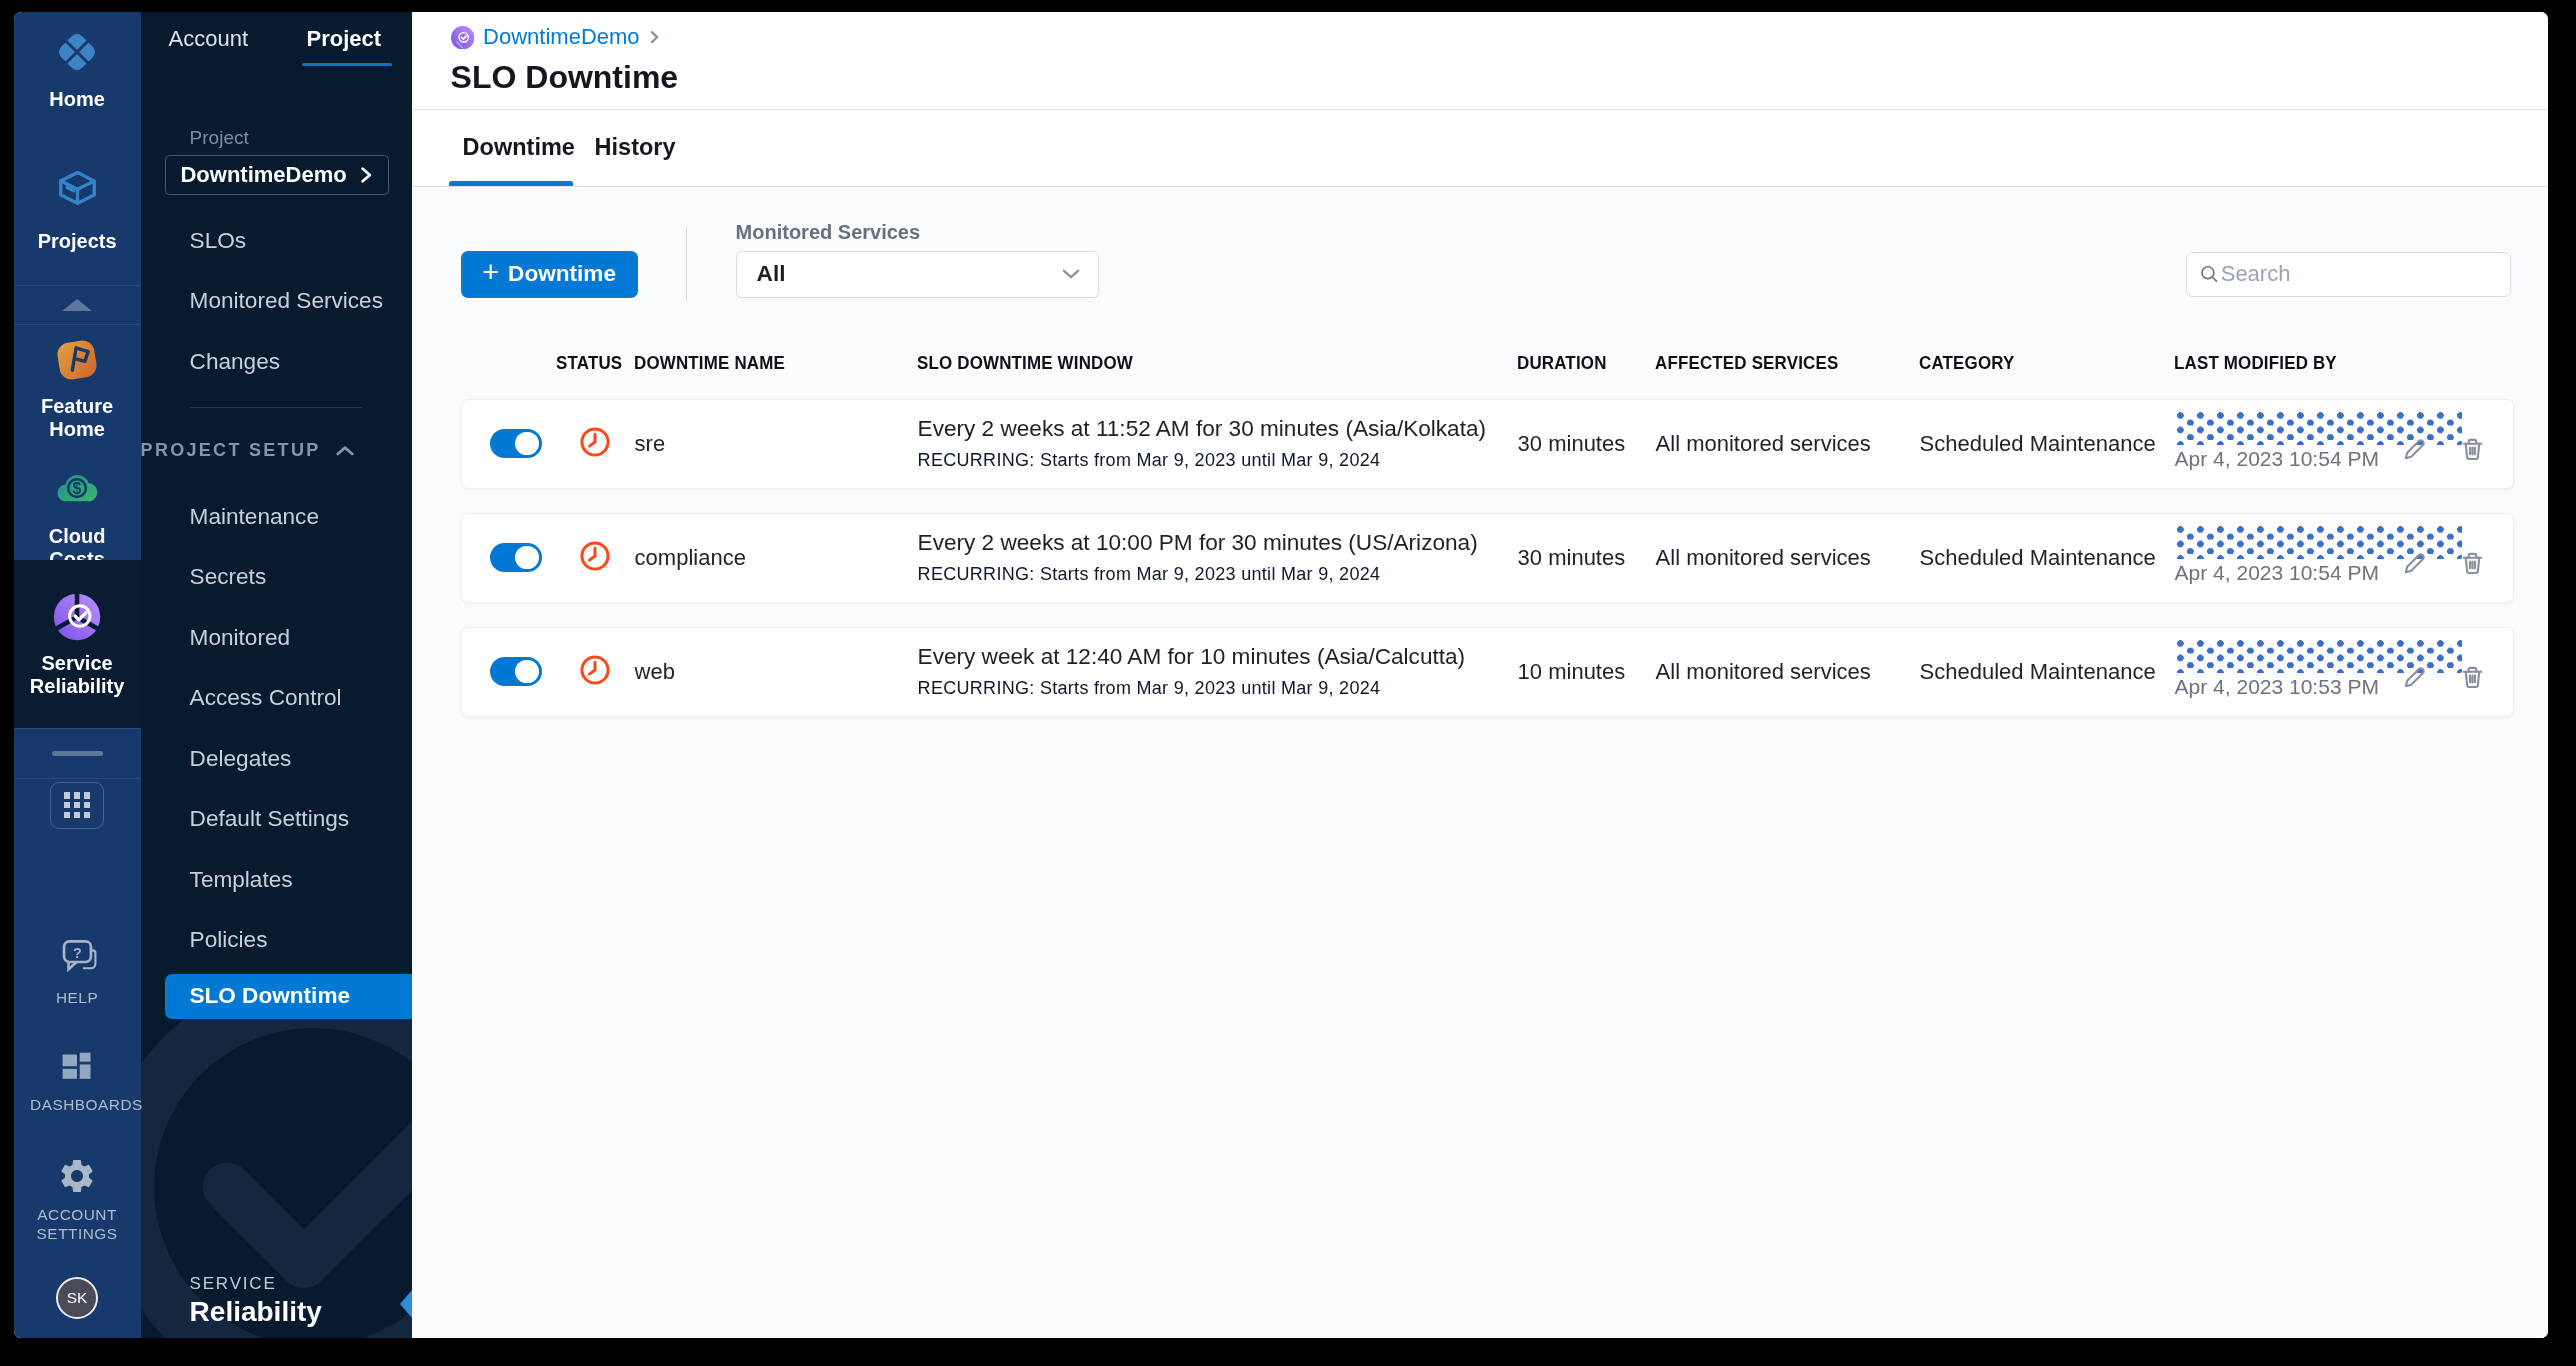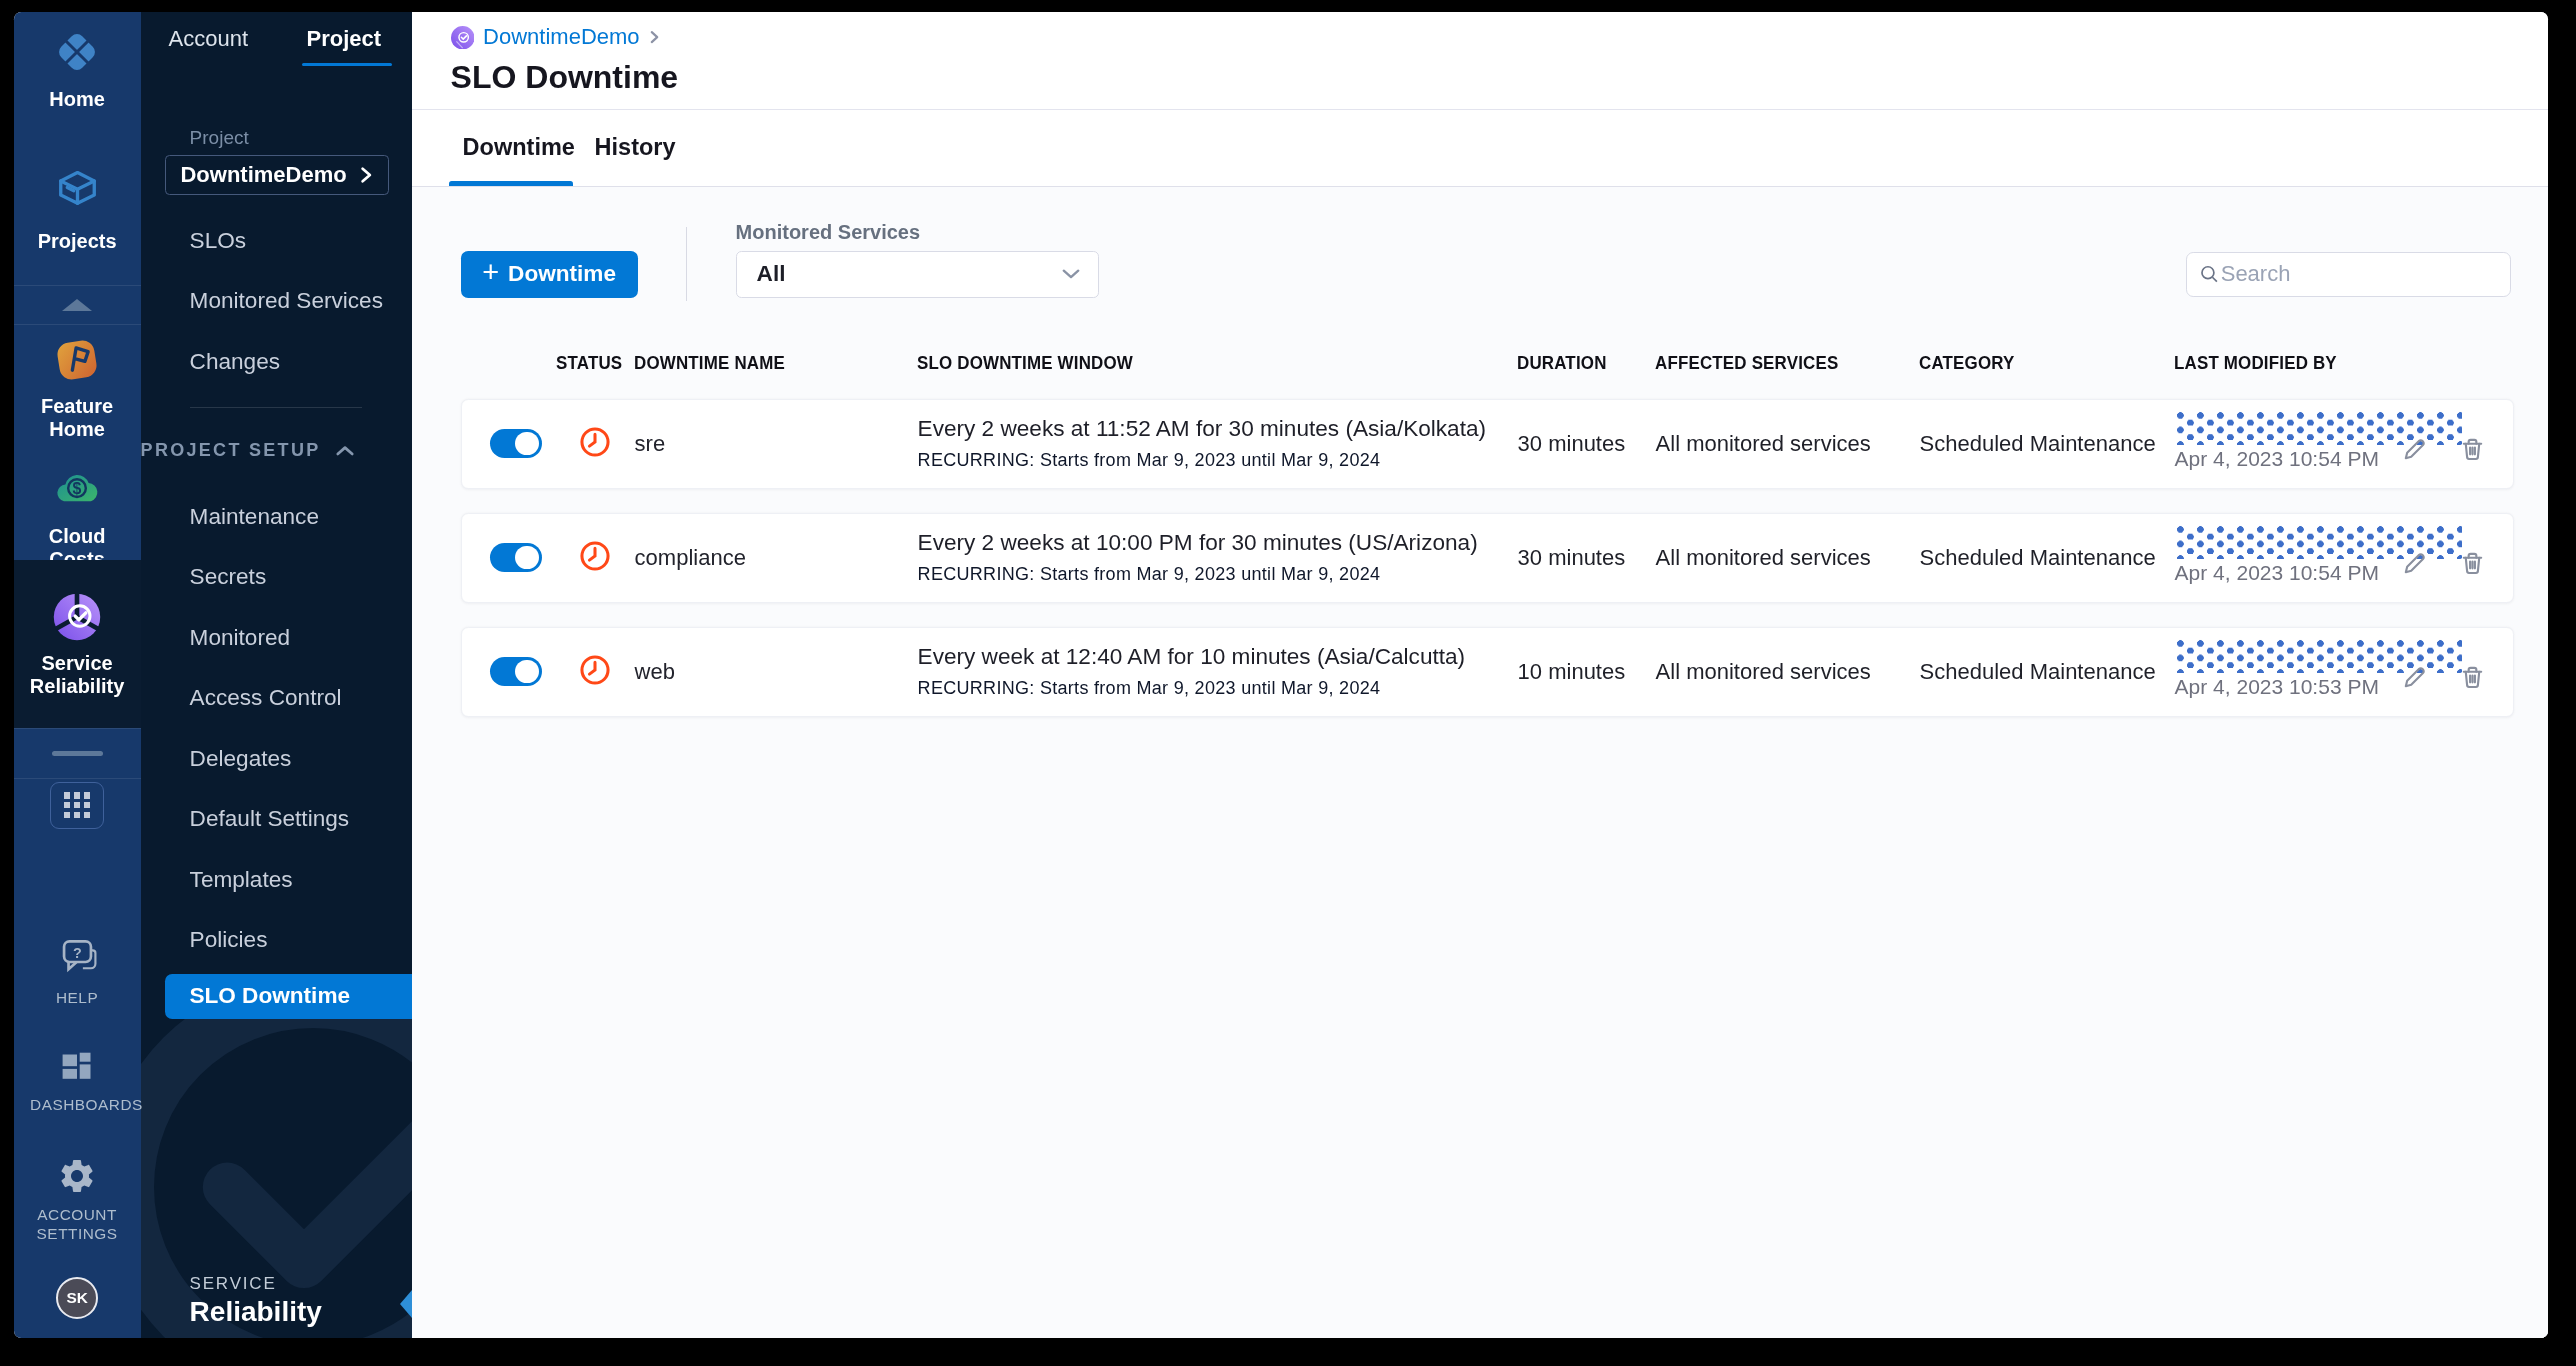--- a/index.html
+++ b/index.html
@@ -11,21 +11,21 @@
   .mod-item{position:absolute;left:0;width:100%;display:flex;flex-direction:column;align-items:center;cursor:pointer}
   .mod-label{margin-top:6.3px;font-size:20px;font-weight:700;color:#fff;text-align:center;line-height:1.15;width:108px}
   .mod-label-sm{margin-top:6.3px;font-size:15.4px;font-weight:500;color:#aebdcd;text-align:center;line-height:1.25;width:94px;letter-spacing:0.5px}
   .strip{position:absolute;left:0;width:100%;border-top:0.9px solid rgba(255,255,255,.09);border-bottom:0.9px solid rgba(255,255,255,.09);display:flex;align-items:center;justify-content:center}
   .tri-up{width:0;height:0;border-left:15.4px solid transparent;border-right:15.4px solid transparent;border-bottom:12.7px solid #5d7899}
   .dash{width:51px;height:4.5px;border-radius:2.7px;background:#5d7899}
   .darkband{position:absolute;left:0;width:100%;background:#0a1c31}
   .gridbox{position:absolute;left:50%;transform:translateX(-50%);top:770px;width:54px;height:47px;border:1.8px solid #3f619b;border-radius:9px;display:flex;align-items:center;justify-content:center;cursor:pointer}
   .grid9{display:grid;grid-template-columns:repeat(3,6.3px);grid-template-rows:repeat(3,6.3px);gap:3.6px}
   .grid9 i{background:#c3cbd8;display:block}
-  .sk{position:absolute;left:50%;transform:translateX(-50%);top:1265px;width:42px;height:42px;border-radius:50%;background:#4b4b57;border:2.7px solid #e8eaf0;color:#fff;font-size:15.4px;font-weight:700;display:flex;align-items:center;justify-content:center;cursor:pointer}
+  .sk{position:absolute;left:50%;transform:translateX(-50%);top:1265px;width:42px;height:42px;border-radius:50%;background:#4b4b57;border:2.7px solid #e8eaf0;color:#fff;font-size:15.4px;font-weight:400;display:flex;align-items:center;justify-content:center;cursor:pointer}
 
   
   .navpanel{position:relative;width:271px;background:#081a2e;flex:none;overflow:hidden;z-index:2}
   .nav-tabs{position:absolute;top:0;left:0;right:0;height:54px;display:flex}
   .nav-tab{flex:1;display:flex;align-items:center;justify-content:center;font-size:22px;cursor:pointer}
   .nav-tab.acct{color:#dde4ec;font-weight:400}
   .nav-tab.proj{color:#fff;font-weight:700}
   .tab-underline{position:absolute;left:161px;top:51px;width:90px;height:3.6px;background:#0278d5;border-radius:1.8px}
   .proj-label{position:absolute;left:49px;top:115px;font-size:19px;color:#7b8ea6}
   .proj-select{position:absolute;left:24.4px;top:143px;width:224px;height:40px;border:0.9px solid #45597b;border-radius:4.5px;display:flex;align-items:center;padding:0 14.5px;cursor:pointer}

